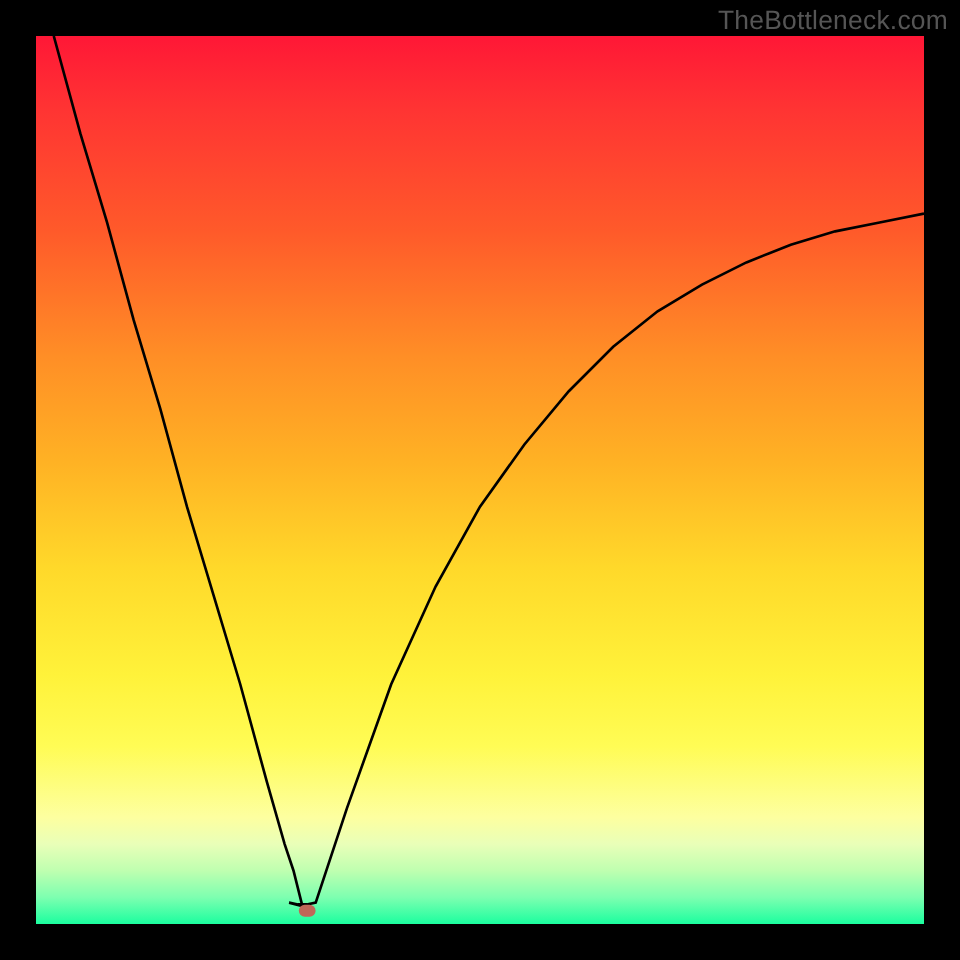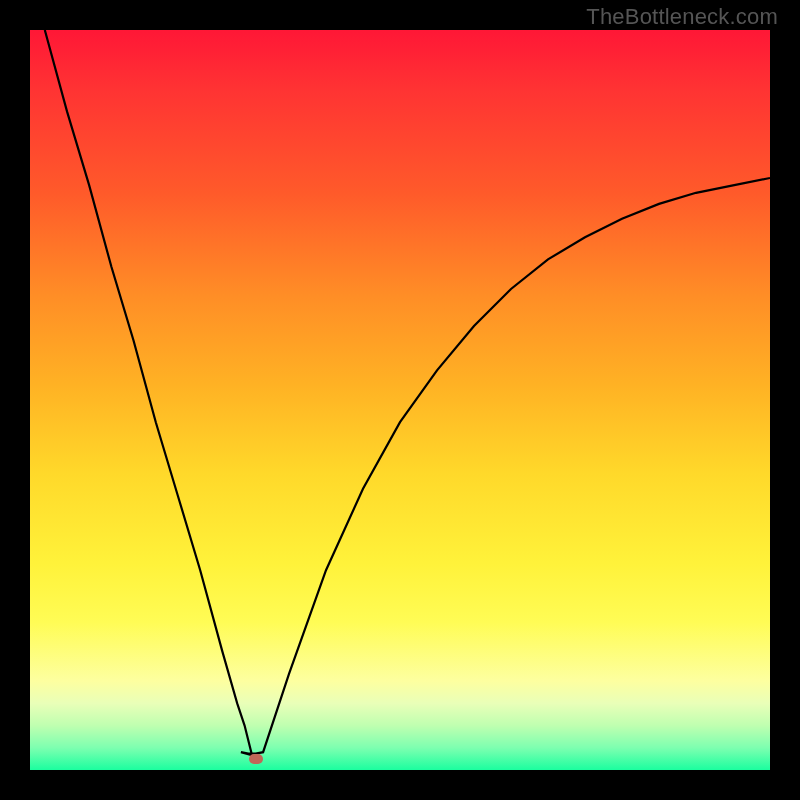--- a/index.html
+++ b/index.html
@@ -13,21 +13,21 @@
   }
   .frame {
     position: relative;
     width: 800px;
     height: 800px;
     background: #000;
   }
   .watermark {
     position: absolute;
     top: 4px;
-    right: 22px;
+    right: 10px;
     color: #555;
     font-size: 22px;
     font-weight: 500;
     letter-spacing: 0.2px;
     z-index: 20;
   }
   .plot-area {
     position: absolute;
     left: 30px;
     top: 30px;

